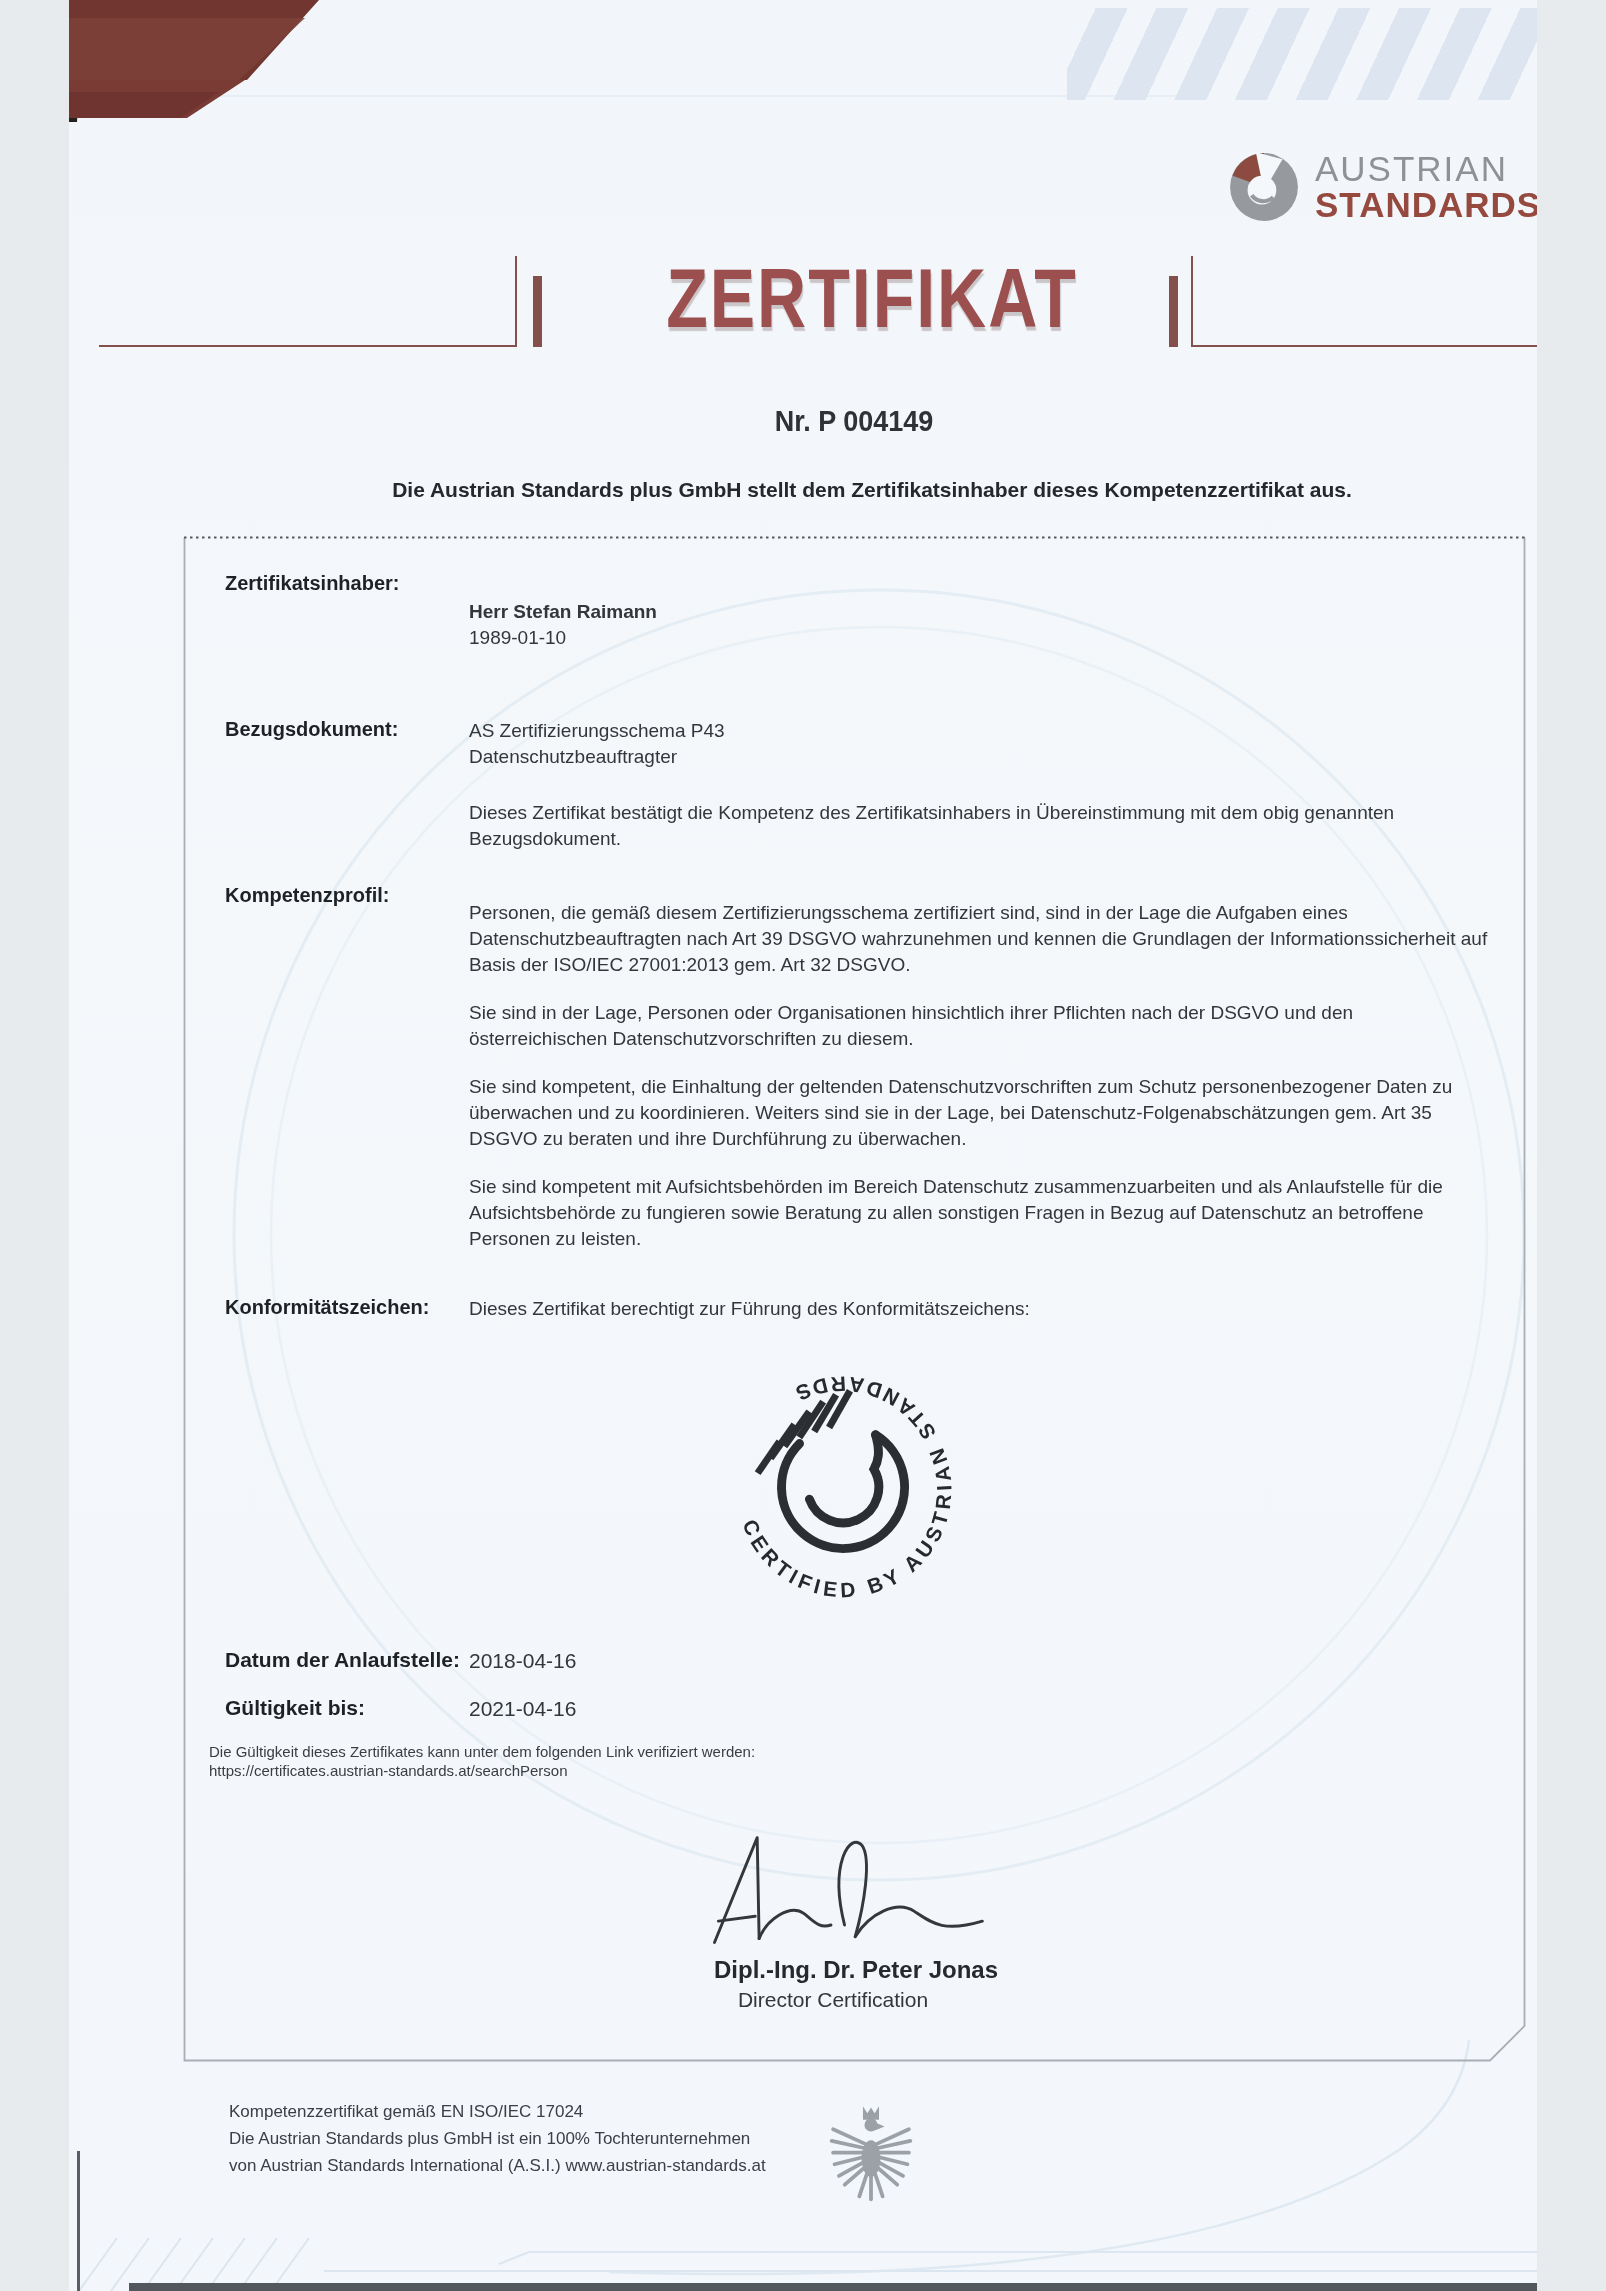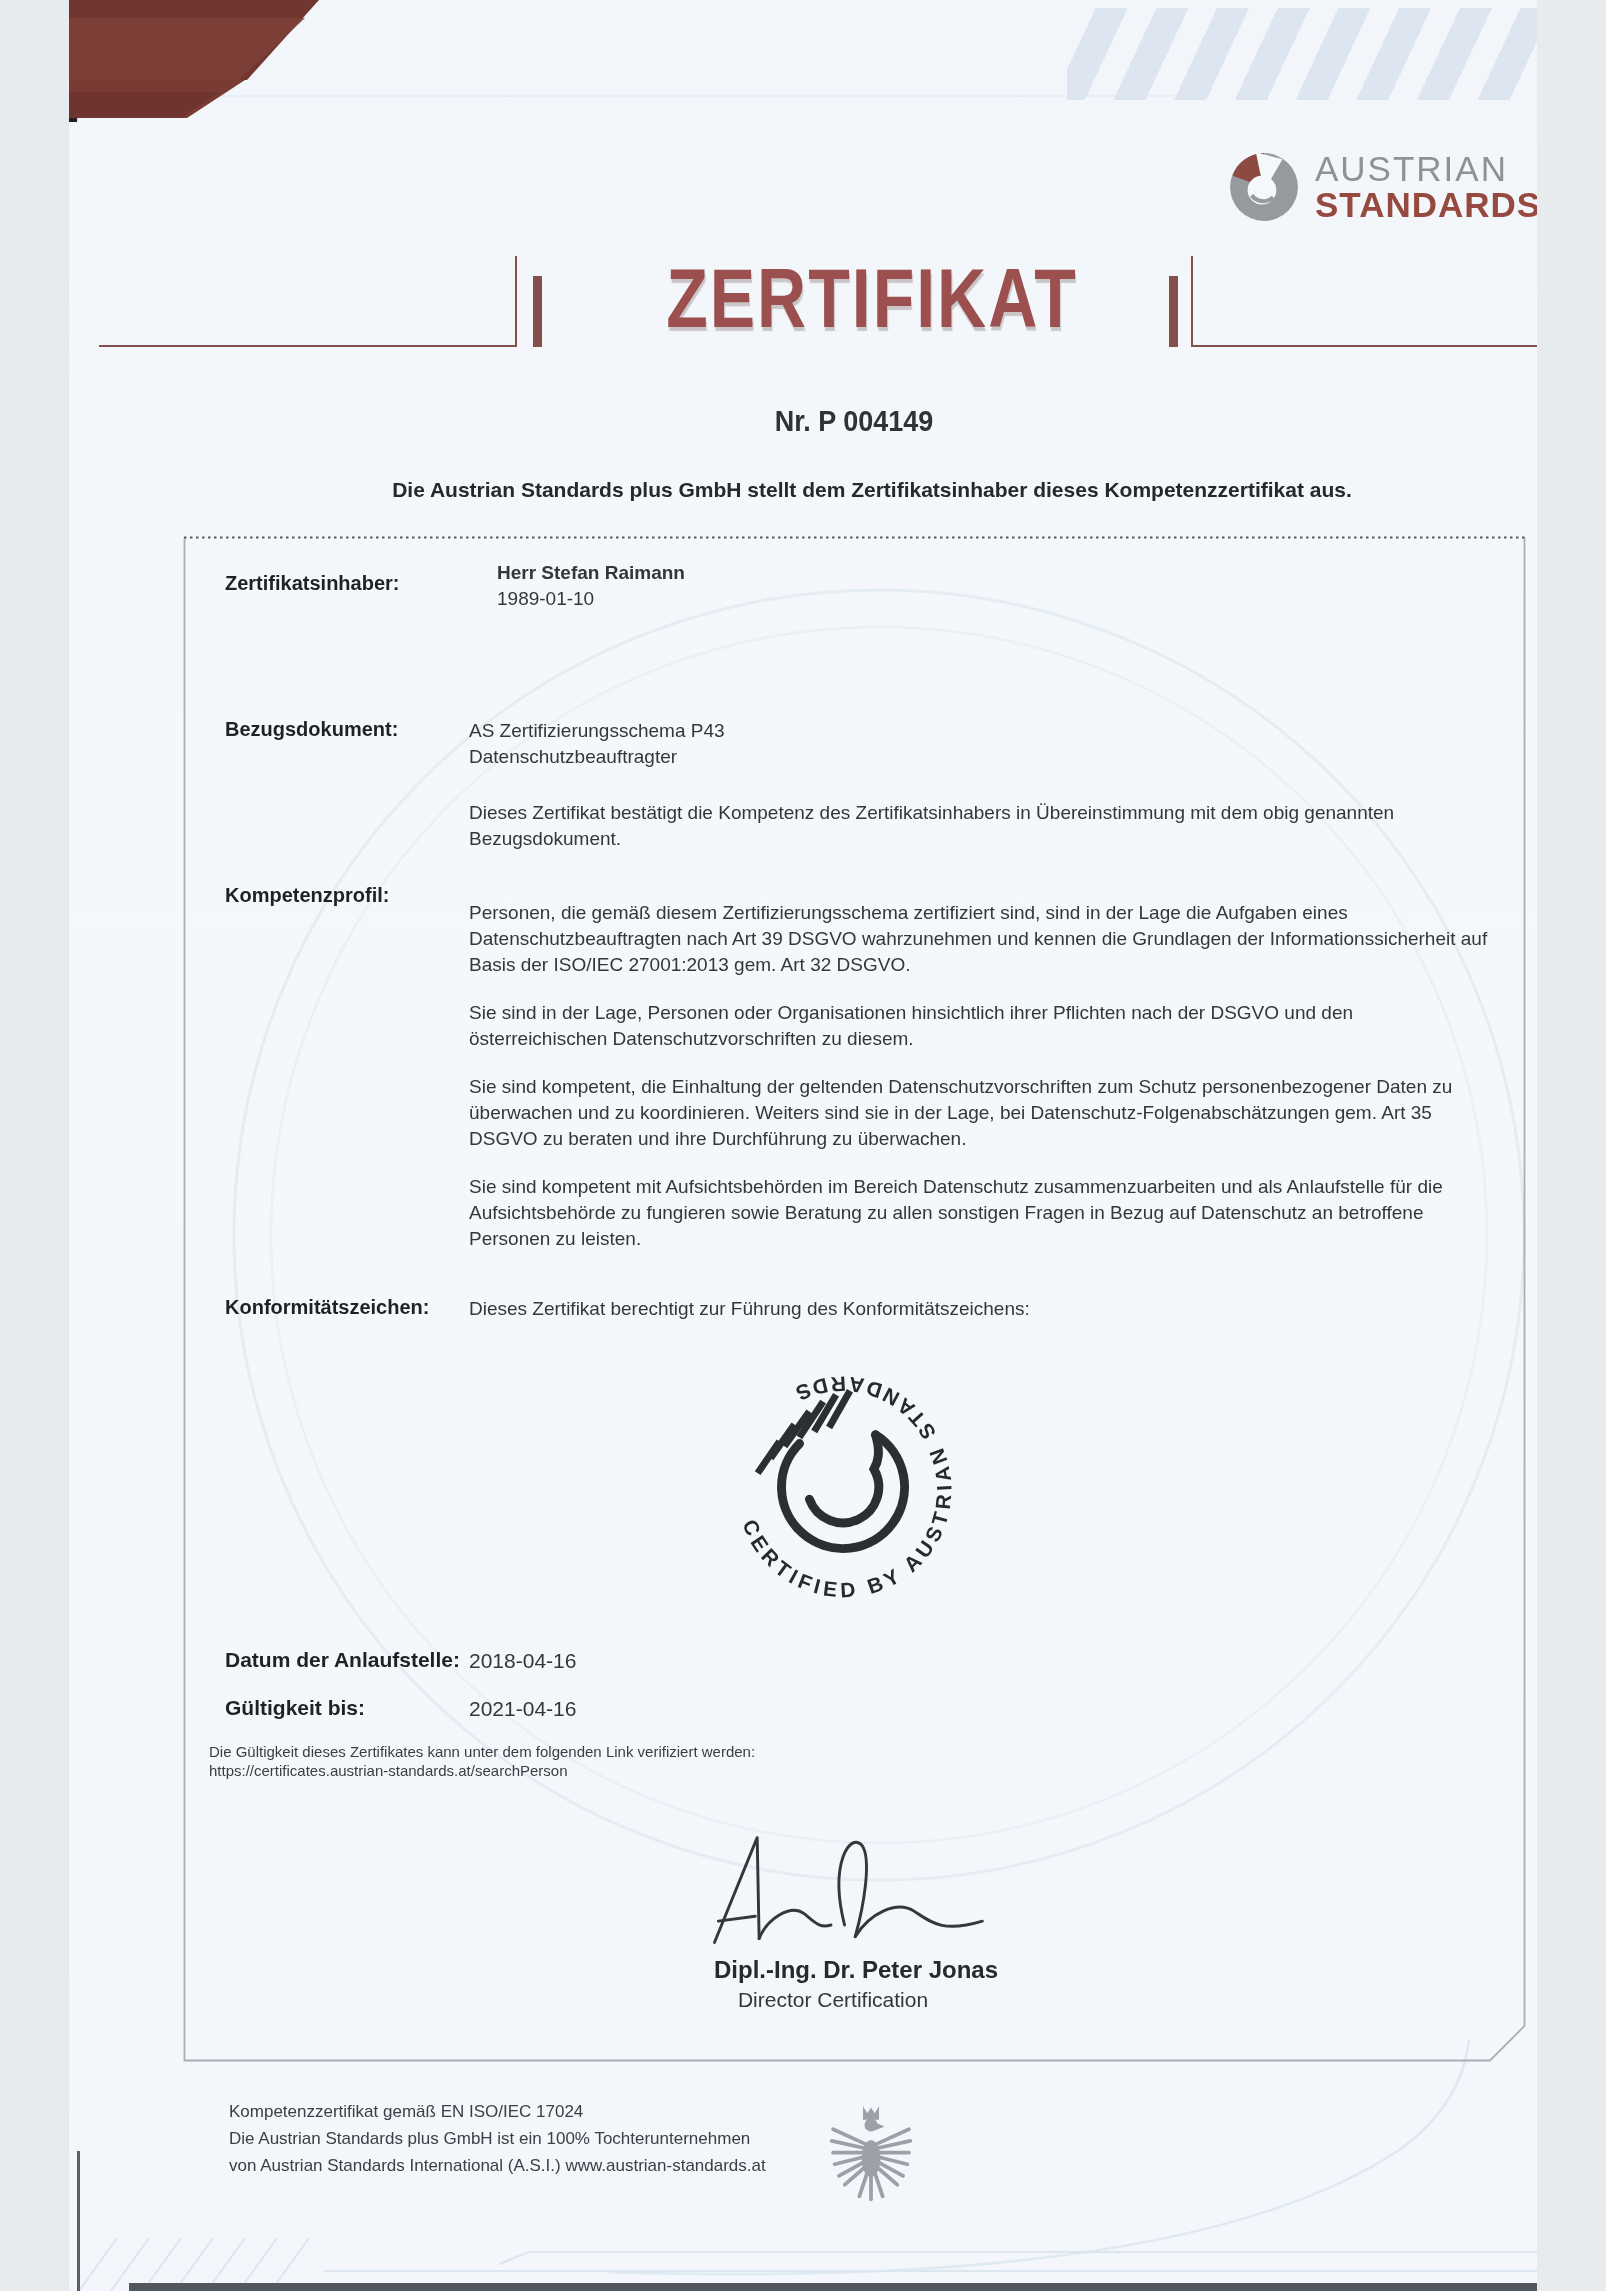--- a/index.html
+++ b/index.html
@@ -111,21 +111,21 @@
 
   <div class="cert-nr">Nr. P 004149</div>
   <div class="intro">Die Austrian Standards plus GmbH stellt dem Zertifikatsinhaber dieses Kompetenzzertifikat aus.</div>
 
   <svg class="abs" style="left:0;top:0;width:1606px;height:2291px;" viewBox="0 0 1606 2291">
     <path d="M1455.5,537.5 V2026 L1421,2060.5 H115.5 V537.5" fill="none" stroke="#a9aeb5" stroke-width="1.8"></path>
     <path d="M115,537.5 H1456" fill="none" stroke="#55585d" stroke-width="2" stroke-dasharray="2.5 3.5"></path>
   </svg>
 
   <div class="lbl" style="top:572px;">Zertifikatsinhaber:</div>
-  <div class="val" style="top:560px;margin-left:28px;">
+  <div class="val" style="top:599px;">
     <div style="font-weight:700;">Herr  Stefan Raimann</div>
     <div>1989-01-10</div>
   </div>
 
   <div class="lbl" style="top:718px;">Bezugsdokument:</div>
   <div class="val" style="top:718px;">
     <div>AS Zertifizierungsschema P43</div>
     <div>Datenschutzbeauftragter</div>
     <p class="para" style="margin-top:30px;">Dieses Zertifikat bestätigt die Kompetenz des Zertifikatsinhabers in Übereinstimmung mit dem obig genannten Bezugsdokument.</p>
   </div>

